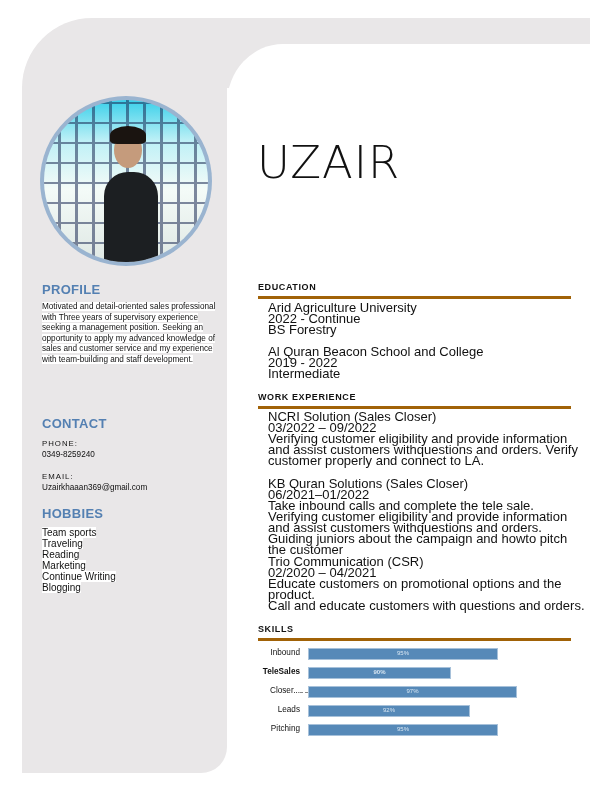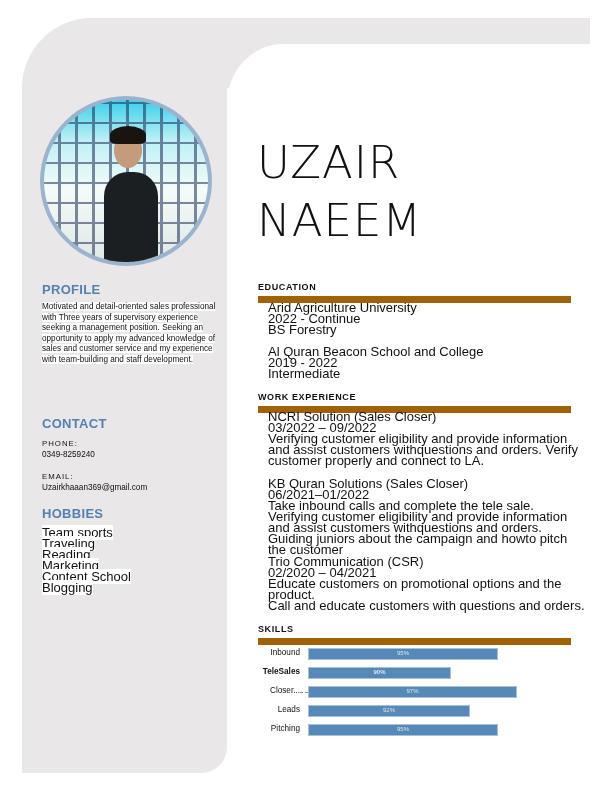--- a/index.html
+++ b/index.html
@@ -26,29 +26,29 @@
   .photo .person-body { position: absolute; left: 60px; top: 72px; width: 54px; height: 100px; background: #1c1f22; border-radius: 24px 24px 4px 4px; }
   .photo .person-head { position: absolute; left: 70px; top: 32px; width: 28px; height: 36px; background: #c59b7c; border-radius: 50%; }
   .photo .person-hair { position: absolute; left: 66px; top: 26px; width: 36px; height: 18px; background: #1a1410; border-radius: 50% 50% 20% 20%; }
 
   
   .side-heading { position: absolute; left: 42px; font-size: 13px; font-weight: bold; color: #5480b2; letter-spacing: 0.3px; }
   .side-text { position: absolute; left: 42px; width: 175px; font-size: 8.2px; line-height: 10.6px; color: #111; }
   .hl { background: #ffffff; }
   .side-label { position: absolute; left: 42px; font-size: 7.8px; color: #111; letter-spacing: 1px; }
   .side-value { position: absolute; left: 42px; font-size: 8.2px; color: #111; }
-  .hobby-list { position: absolute; left: 42px; top: 527px; list-style: none; font-size: 13px; line-height: 11px; }
+  .hobby-list { position: absolute; left: 42px; top: 527px; list-style: none; font-size: 10px; line-height: 11px; }
   .hobby-list li span { background: #fff; }
 
   
   .name { position: absolute; left: 257px; font-family: "DejaVu Sans", sans-serif; font-weight: 300; font-size: 45px; letter-spacing: 1px; color: #111; line-height: 1; }
   .subtitle { position: absolute; left: 258px; top: 250px; font-size: 14.5px; color: #222; }
 
   
-  .sec-heading { position: absolute; left: 258px; width: 313px; font-size: 9px; font-weight: bold; letter-spacing: 0.6px; border-bottom: 7px solid #a16207; padding-bottom: 4px; color: #111; }
+  .sec-heading { position: absolute; left: 258px; width: 313px; font-size: 9px; font-weight: bold; letter-spacing: 0.6px; border-bottom: 3px solid #a16207; padding-bottom: 4px; color: #111; }
   .entry { position: absolute; left: 268px; width: 320px; font-size: 13px; line-height: 11px; color: #111; }
 
   
   .skills { position: absolute; left: 258px; top: 644px; width: 320px; }
   .skill-row { position: absolute; left: 0; height: 12px; width: 320px; }
   .skill-label { position: absolute; right: 270px; top: 0; font-size: 8.2px; text-align: right; white-space: nowrap; }
   .skill-bar { position: absolute; left: 50px; top: 0; height: 12px; background: #5689b8; border: 1px solid #a7c1da; }
   .skill-val { position: absolute; left: 0; right: 0; top: 1px; text-align: center; font-size: 6px; color: #d8e6f2; }
   .leader { position: absolute; left: 42px; top: 6px; width: 8px; border-top: 1px dashed #888; }
 </style>
@@ -78,26 +78,25 @@
   <div class="side-value" style="top:450px;">0349-8259240</div>
   <div class="side-label" style="top:472px;">EMAIL:</div>
   <div class="side-value" style="top:483px;">Uzairkhaaan369@gmail.com</div>
 
   <div class="side-heading" style="top:506px;">HOBBIES</div>
   <ul class="hobby-list">
     <li><span>Team sports</span></li>
     <li><span>Traveling</span></li>
     <li><span>Reading</span></li>
     <li><span>Marketing</span></li>
-    <li><span>Content School</span></li>
+    <li><span>Continue Writing</span></li>
     <li><span>Blogging</span></li>
   </ul>
 
   <div class="name" style="top:140px;">UZAIR</div>
-  <div class="name" style="top:198px;">NAEEM</div>
 
   <div class="sec-heading" style="top:282px;">EDUCATION</div>
   <div class="entry" style="top:302px;">
     <div>Arid Agriculture University</div>
     <div>2022 - Continue</div>
     <div>BS Forestry</div>
   </div>
   <div class="entry" style="top:346px;">
     <div>Al Quran Beacon School and College</div>
     <div>2019 - 2022</div>

